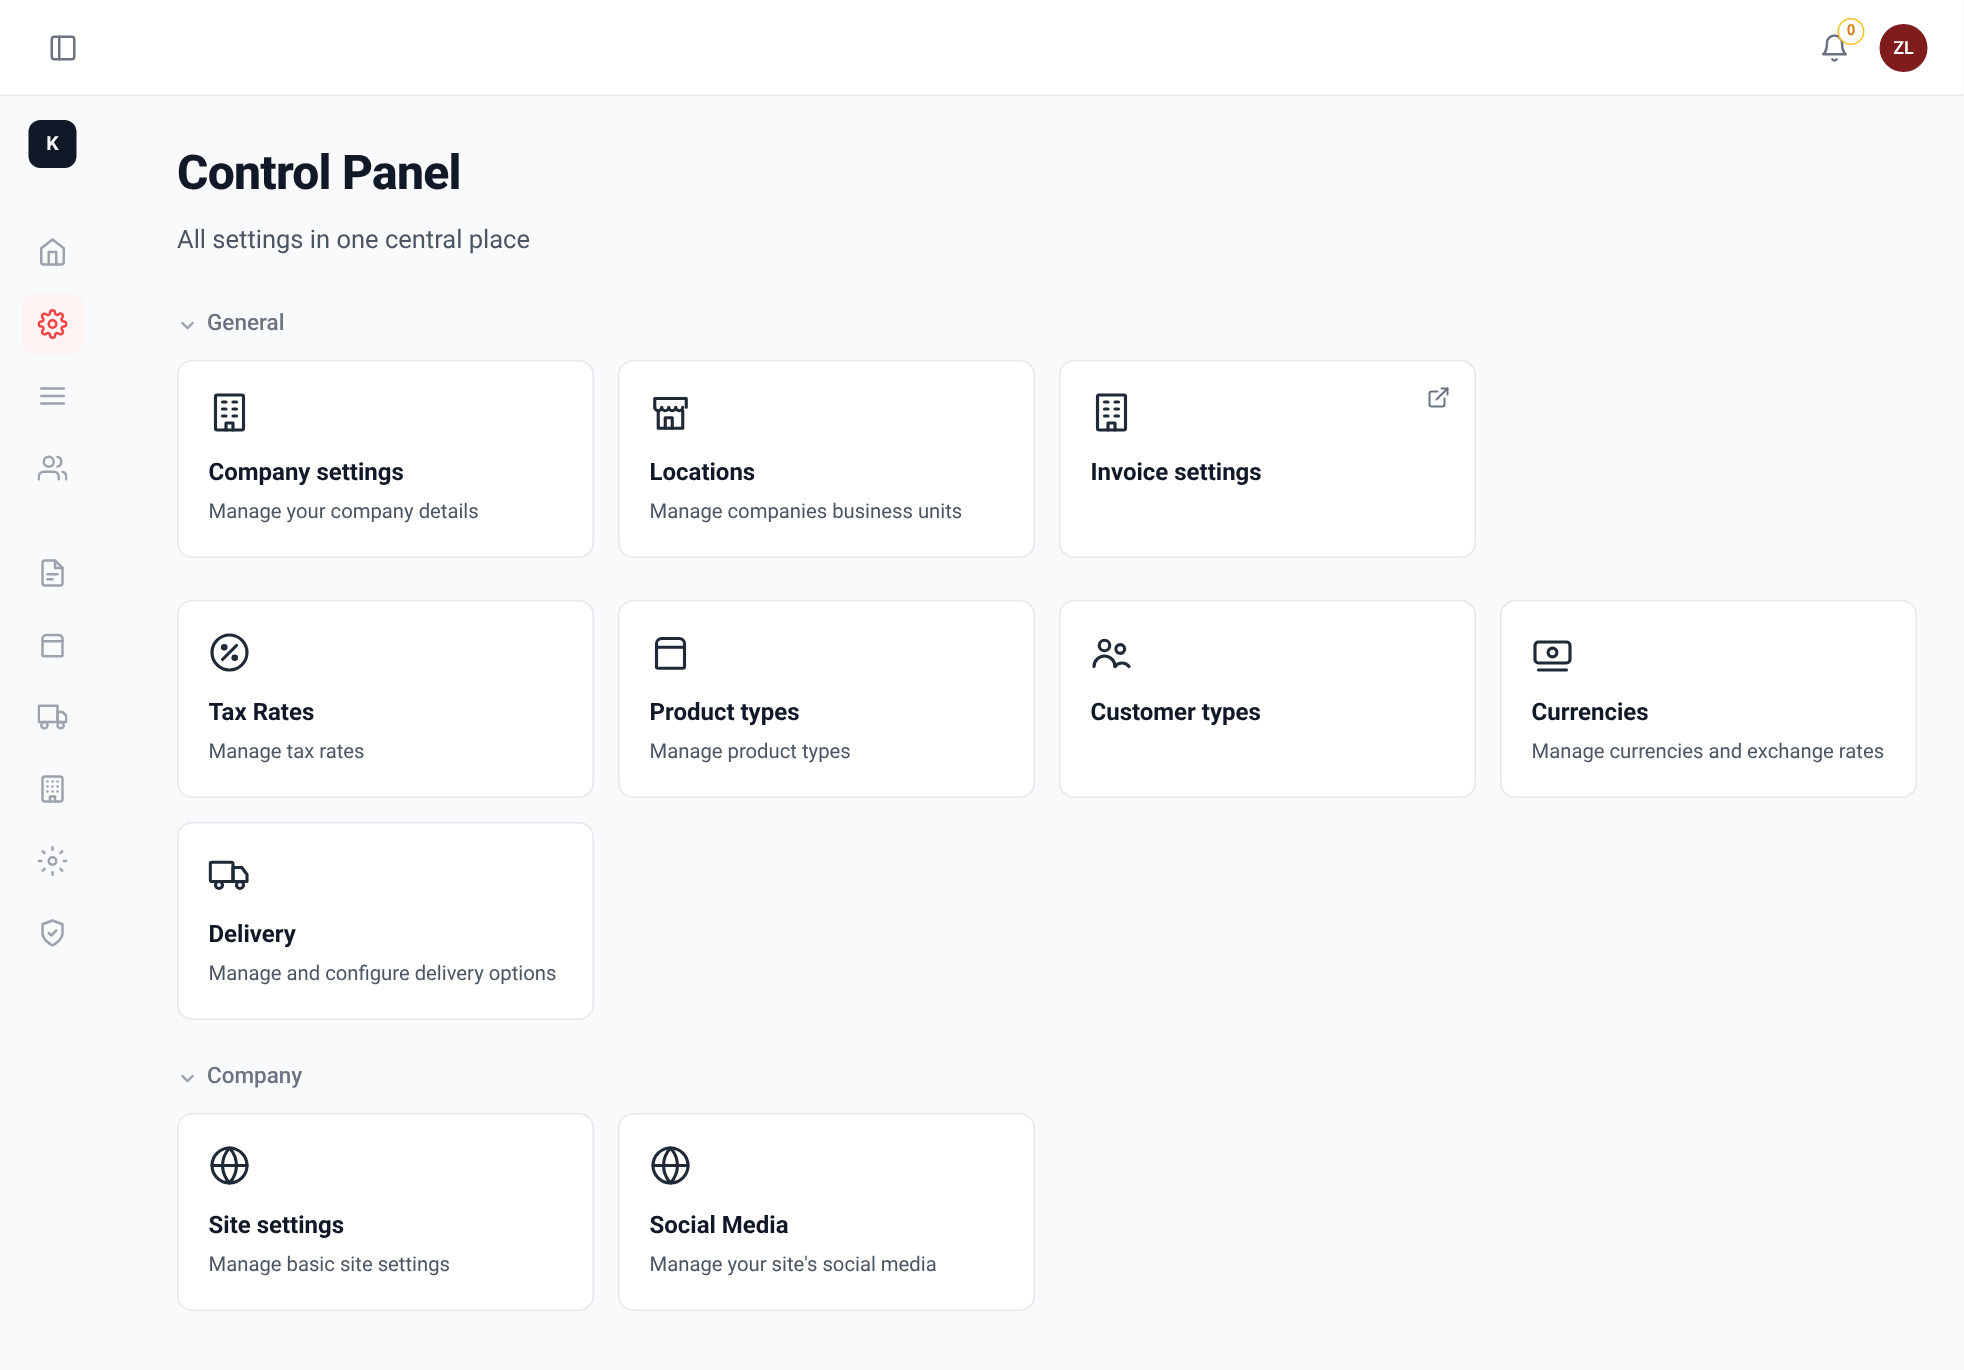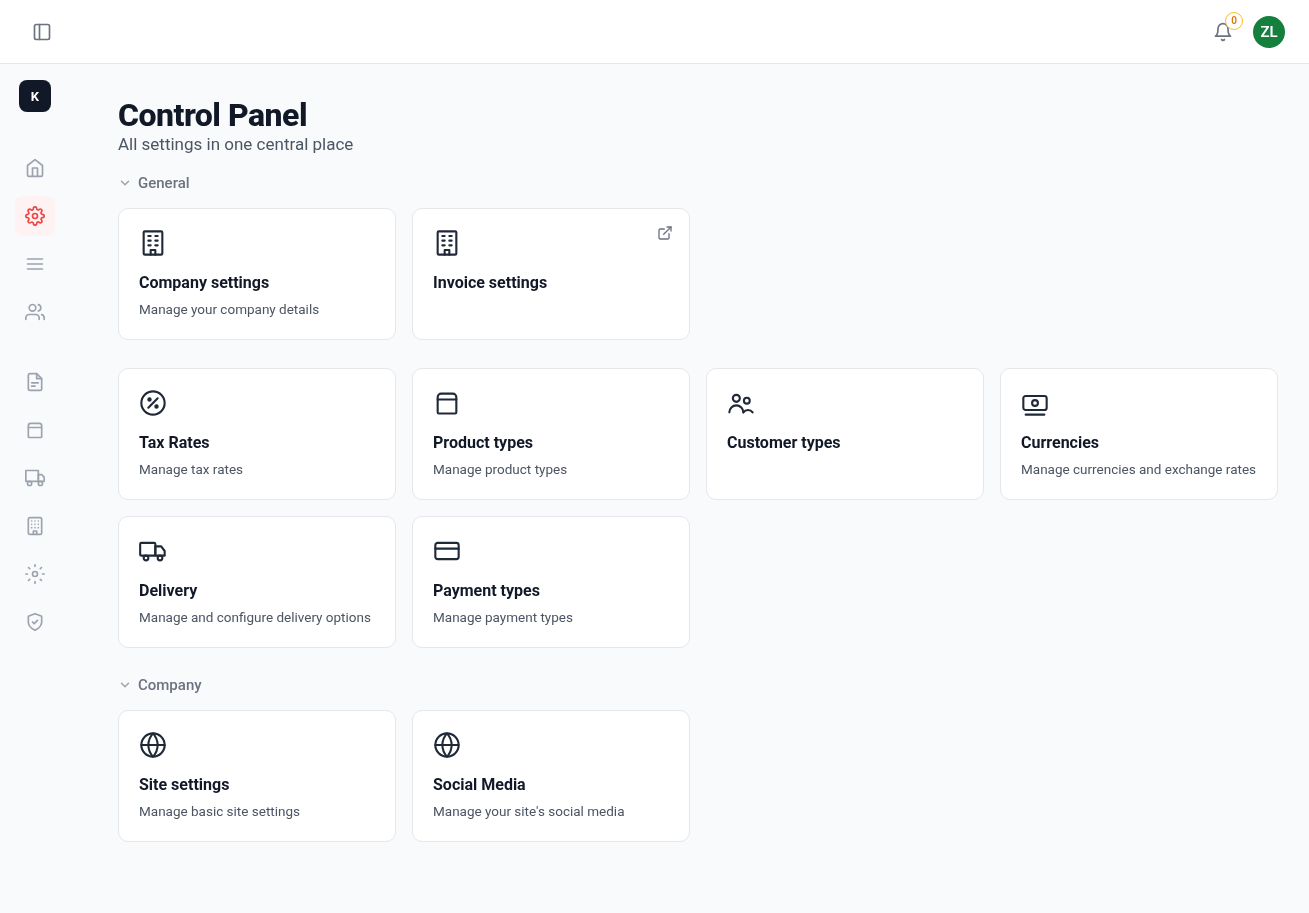--- a/index.html
+++ b/index.html
@@ -75,23 +75,23 @@
       border-radius: 50%;
       display: flex;
       align-items: center;
       justify-content: center;
     }
     
     .avatar {
       width: 32px;
       height: 32px;
       border-radius: 50%;
-      background: #15803d;
+      background: #7f1d1d;
       color: #ffffff;
-      font-size: 15px;
+      font-size: 12px;
       font-weight: 600;
       display: flex;
       align-items: center;
       justify-content: center;
       cursor: pointer;
     }
     
     
     .layout {
       display: flex;
@@ -148,37 +148,37 @@
     .main {
       flex: 1;
       padding: 32px 48px;
       overflow-y: auto;
     }
     
     .page-title {
       font-size: 32px;
       font-weight: 800;
       color: #111827;
-      margin-bottom: 0;
+      margin-bottom: 16px;
       letter-spacing: -0.5px;
     }
     
     .page-subtitle {
       font-size: 17px;
       color: #4b5563;
-      margin-bottom: 20px;
+      margin-bottom: 36px;
     }
     
     .section {
       margin-bottom: 28px;
     }
     
     .section-header {
       display: flex;
-      align-items: center;
+      align-items: flex-end;
       gap: 6px;
       color: #6b7280;
       font-size: 15px;
       font-weight: 500;
       margin-bottom: 16px;
       cursor: pointer;
     }
     
     .chevron-icon {
       color: #9ca3af;
@@ -374,20 +374,32 @@
               <line x1="14" y1="10" x2="16" y2="10"></line>
               <line x1="8" y1="14" x2="10" y2="14"></line>
               <line x1="14" y1="14" x2="16" y2="14"></line>
               <path d="M10 22 L10 18 L14 18 L14 22"></path>
             </svg>
           </div>
           <div class="card-title">Company settings</div>
           <div class="card-description">Manage your company details</div>
         </div>
 
+        <div class="card">
+          <div class="card-icon">
+            <svg width="28" height="28" viewBox="0 0 24 24" fill="none" stroke="currentColor" stroke-width="1.8" stroke-linecap="round" stroke-linejoin="round">
+              <path d="M3 9 L3 4 L21 4 L21 9"></path>
+              <path d="M3 9 a2 2 0 0 0 4 0 a2 2 0 0 0 4 0 a2 2 0 0 0 4 0 a2 2 0 0 0 4 0"></path>
+              <path d="M5 11 L5 21 L19 21 L19 11"></path>
+              <path d="M9 21 L9 15 L13 15 L13 21"></path>
+            </svg>
+          </div>
+          <div class="card-title">Locations</div>
+          <div class="card-description">Manage companies business units</div>
+        </div>
 
         <div class="card">
           <div class="external-link-icon">
             <svg width="16" height="16" viewBox="0 0 24 24" fill="none" stroke="currentColor" stroke-width="2" stroke-linecap="round" stroke-linejoin="round">
               <path d="M18 13v6a2 2 0 0 1-2 2H5a2 2 0 0 1-2-2V8a2 2 0 0 1 2-2h6"></path>
               <polyline points="15 3 21 3 21 9"></polyline>
               <line x1="10" y1="14" x2="21" y2="3"></line>
             </svg>
           </div>
           <div class="card-icon">
@@ -466,30 +478,20 @@
               <rect x="1" y="5" width="13" height="11" rx="1"></rect>
               <path d="M14 8 L19 8 L22 12 L22 16 L14 16 Z"></path>
               <circle cx="6" cy="18" r="2"></circle>
               <circle cx="18" cy="18" r="2"></circle>
             </svg>
           </div>
           <div class="card-title">Delivery</div>
           <div class="card-description">Manage and configure delivery options</div>
         </div>
 
-        <div class="card">
-          <div class="card-icon">
-            <svg width="28" height="28" viewBox="0 0 24 24" fill="none" stroke="currentColor" stroke-width="1.8" stroke-linecap="round" stroke-linejoin="round">
-              <rect x="2" y="5" width="20" height="14" rx="2"></rect>
-              <line x1="2" y1="10" x2="22" y2="10"></line>
-            </svg>
-          </div>
-          <div class="card-title">Payment types</div>
-          <div class="card-description">Manage payment types</div>
-        </div>
       </div>
     </div>
 
     <div class="section">
       <div class="section-header">
         <svg class="chevron-icon" width="14" height="14" viewBox="0 0 24 24" fill="none" stroke="currentColor" stroke-width="2.5" stroke-linecap="round" stroke-linejoin="round">
           <polyline points="6 9 12 15 18 9"></polyline>
         </svg>
         <span>Company</span>
       </div>

